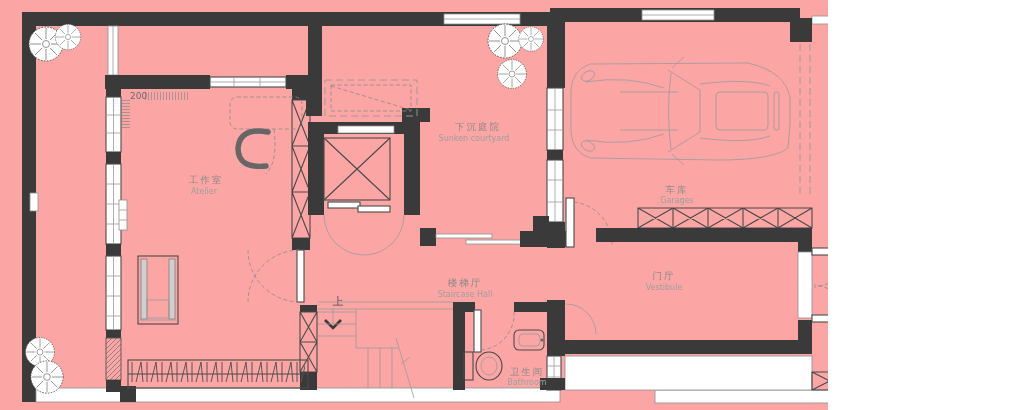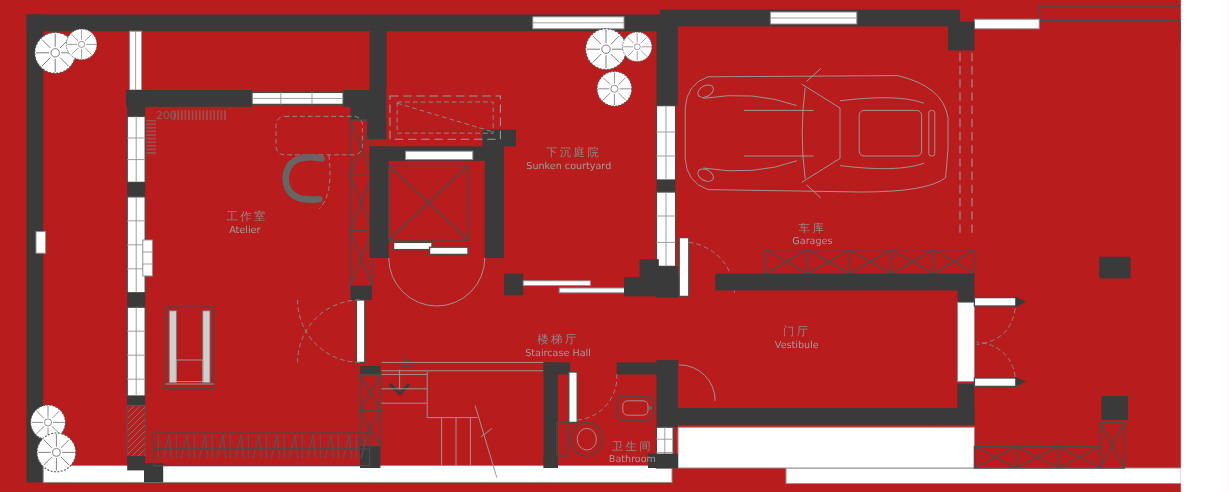--- a/index.html
+++ b/index.html
@@ -1,16 +1,16 @@
 <!DOCTYPE html>
 <html><head>
 <meta charset="utf-8">
 <style>
   html,body{margin:0;padding:0;background:#fff;}
-  .stage{position:relative;width:984px;height:410px;background:#b91c1c;overflow:hidden;
+  .stage{position:relative;width:828px;height:410px;background:#fca5a5;overflow:hidden;
          font-family:"DejaVu Sans",sans-serif;}
   svg{display:block}
   
   .w{fill:#3a3a3a;stroke:none}                                  
   .o{fill:#ffffff;stroke:#4a4a4a;stroke-width:1.1}              
   .ot{fill:#ffffff;stroke:#8f8f8f;stroke-width:0.8}             
   .l{stroke:#4a4a4a;stroke-width:1.1;fill:none}                 
   .t{stroke:#9a9a9a;stroke-width:0.8;fill:none}                 
   .d{stroke:#9a9a9a;stroke-width:0.9;fill:none;stroke-dasharray:7 4}  
   .dd{stroke:#8a8a8a;stroke-width:0.8;fill:none;stroke-dasharray:4 2.5}

